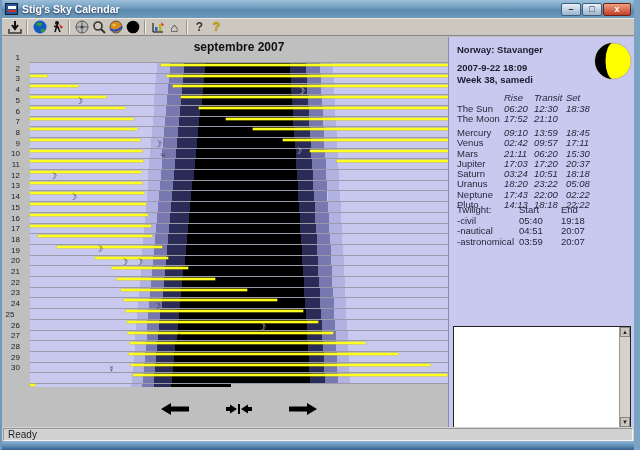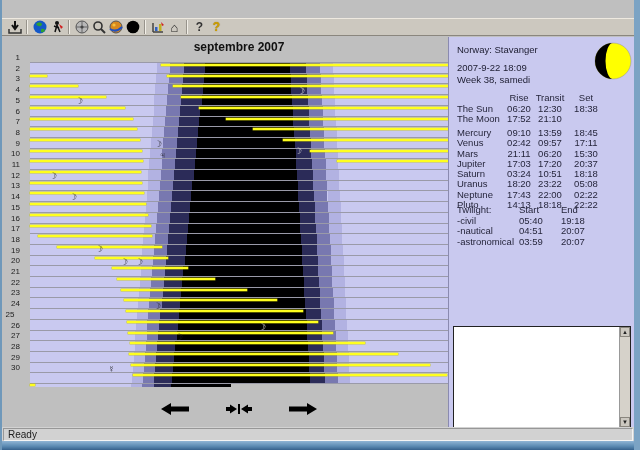--- a/index.html
+++ b/index.html
@@ -34,29 +34,29 @@
   .band{position:absolute;top:0;bottom:0;}
   .mline{position:absolute;height:2px;background:#ffff1e;box-shadow:0 0 0 .4px #cfcf00;}
   .daylabel{position:absolute;width:20px;text-align:right;font-size:8px;color:#222;line-height:8px;}
   .skyglyph{position:absolute;font-size:9px;line-height:9px;}
   
   #nav{position:absolute;left:28px;top:363px;width:418px;display:flex;justify-content:center;gap:32px;}
   .navbtn{background:none;border:none;padding:2px;cursor:pointer;}
   
   #panel{position:absolute;left:446px;top:0;right:0;bottom:0;background:#c9c9ef;border-left:1px solid #8a8ab0;
     font-size:9.5px;color:#26263c;}
-  .b{font-weight:normal;color:#1c1c30;}
+  .b{font-weight:bold;color:#1c1c30;}
   #loc{position:absolute;left:8px;top:7px;}
   #dt{position:absolute;left:8px;top:25px;}
   #wk{position:absolute;left:8px;top:37px;}
   #moonphase{position:absolute;right:1px;top:4px;}
   .grid4{position:absolute;left:0;width:172px;display:grid;grid-template-columns:55px 30px 32px 40px;line-height:10.3px;}
   .grid4 span{white-space:nowrap;}
   .grid4 .n{padding-left:8px;}
-  .grid4 .v{text-align:center;}
+  .grid4 .v{text-align:left;font-style:italic;}
   .grid3{position:absolute;left:0;width:160px;display:grid;grid-template-columns:62px 42px 42px;line-height:10.3px;}
   .grid3 .n{padding-left:8px;white-space:nowrap;}
   
   #eventbox{position:absolute;left:4px;top:289px;width:178px;height:102px;background:#fff;border:1px solid #222;}
   #eventtext{position:absolute;left:3px;top:2px;right:13px;font-size:9px;letter-spacing:-0.3px;line-height:11px;}
   #ev-date{color:#111;}
   #ev-desc{color:#2a2ad0;}
   #evscroll{position:absolute;right:0;top:0;bottom:0;width:11px;background:#d6d2ca;border-left:1px solid #999;}
   .sbtn{position:absolute;left:0;right:0;height:10px;background:#ccc8c0;border:1px solid #8a867e;
     font-size:6px;line-height:8px;text-align:center;color:#222;}
@@ -64,20 +64,27 @@
   #statusbar{position:absolute;left:0;right:0;bottom:0;height:23px;
     background:linear-gradient(to bottom,#d2d2d2 0,#d2d2d2 14px,#8fb4d4 14px,#5d8cb4 19px,#36618c 23px);}
   #statusbar .inner{position:absolute;left:1px;top:1px;right:1px;height:13px;border:1px solid;
     border-color:#979797 #f4f4f4 #f4f4f4 #979797;font-size:10px;color:#222;padding:0 4px;line-height:11px;}
 </style>
 </head>
 <body>
 
 <div id="win">
 
+  <div id="titlebar">
+    <div class="appicon"></div>
+    <span class="title">Stig's Sky Calendar</span>
+    <div class="winbtn">–</div>
+    <div class="winbtn">□</div>
+    <div class="winbtn close">x</div>
+  </div>
 
   <div id="toolbar">
     <div class="tico">
       <svg width="14" height="14">
           <path d="M7 1 v7 M4 5 l3 4 3-4" stroke="#111" stroke-width="2" fill="none"></path>
           <path d="M1 9 v4 h12 v-4" stroke="#333" stroke-width="1.5" fill="none"></path>
         </svg>
     </div>
     <div class="tsep"></div>
     <div class="tico">

